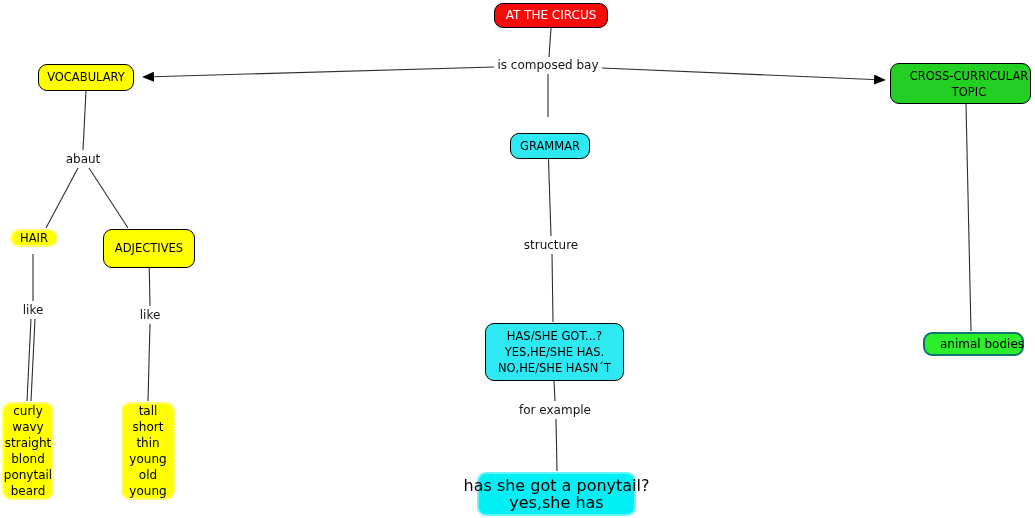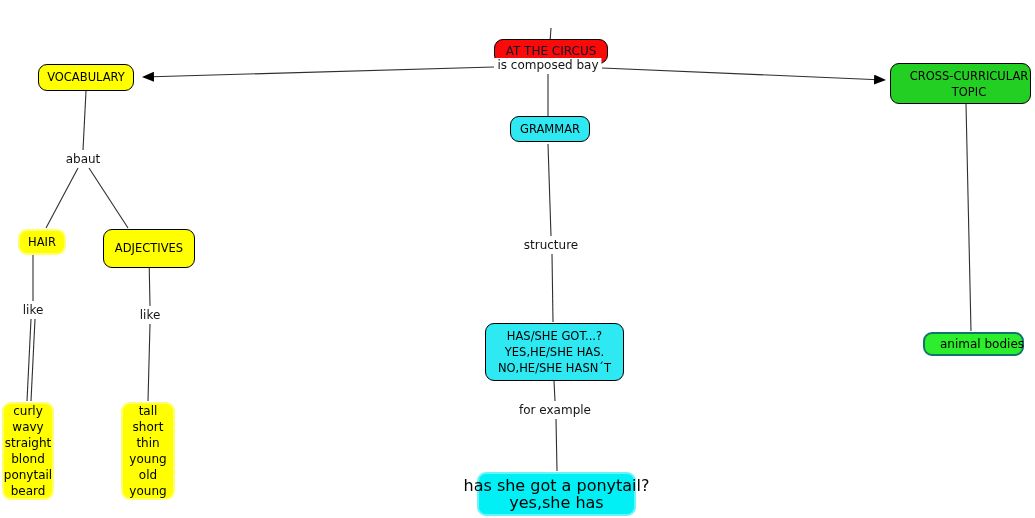--- a/index.html
+++ b/index.html
@@ -23,28 +23,28 @@
     color:#000000;
     white-space:nowrap;
   }
   .bordered{border:1.6px solid #000000;}
   .yellow{background:#ffff00;}
   .yellow.soft{border:2px solid #ffff70;}
   .cyan{background:#2ee8f2;}
   .cyan.soft{background:#00f0f5;border:2px solid #66f5fa;}
   .green{background:#22cf22;padding-left:17px;}
   .green.soft{background:#2cee2c;border:2px solid #0f766e;}
-  .red{background:#fb0a0a;color:#0f172a;font-size:12px;margin-top:36px;}
+  .red{background:#fb0a0a;color:#ffffff;font-size:12px;}
 
   
   #n-circus      {left:494px;top:3px;  width:114px;height:25px;}
   #n-vocabulary  {left:38px; top:64px; width:96px; height:27px;}
-  #n-grammar     {left:510px;top:116px;width:80px; height:26px;}
+  #n-grammar     {left:510px;top:133px;width:80px; height:26px;}
   #n-cross       {left:890px;top:63px; width:141px;height:41px;line-height:16px;}
-  #n-hair        {left:18px; top:229px;width:48px; height:26px;}
+  #n-hair        {left:10px; top:229px;width:48px; height:18px;border-radius:10px;}
   #n-adjectives  {left:103px;top:229px;width:92px; height:39px;}
   #n-hair-list   {left:2px;  top:402px;width:52px; height:98px; line-height:16px;font-size:12px;}
   #n-adj-list    {left:121px;top:402px;width:54px; height:98px; line-height:16px;font-size:12px;}
   #n-structure   {left:485px;top:323px;width:139px;height:58px; line-height:16px;}
   #n-example     {left:477px;top:472px;width:159px;height:44px; line-height:17px;font-size:16px;}
   #n-animal      {left:923px;top:332px;width:101px;height:24px; font-size:12px;}
 
   .link-label{
     position:absolute;
     transform:translate(-50%,-50%);

